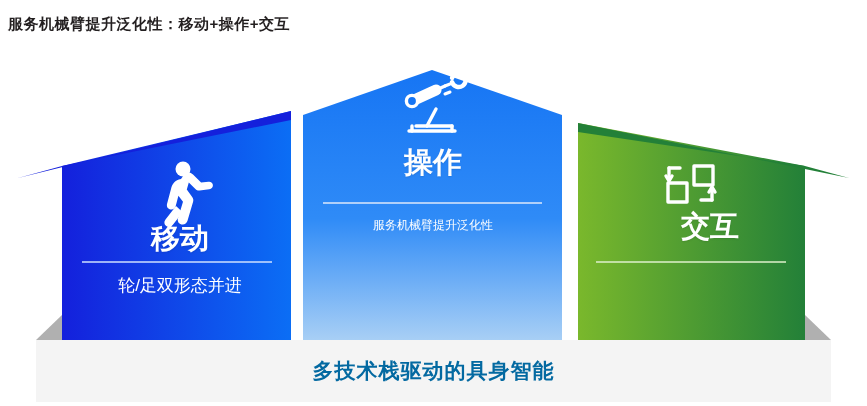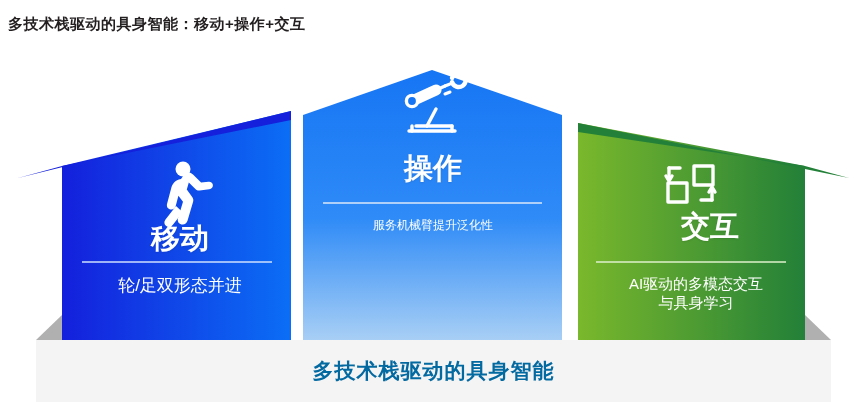--- a/index.html
+++ b/index.html
@@ -28,40 +28,40 @@
     text-shadow:0 1px 2px rgba(0,0,0,.10);
     line-height:1;
   }
   .p-sub{line-height:1.25;}
 
   
   #left-title{left:90px;top:224px;width:180px;font-size:29px;}
   #left-sub{left:70px;top:275px;width:220px;font-size:17px;}
 
   
-  #mid-title{left:343px;top:154px;width:180px;font-size:29px;}
+  #mid-title{left:343px;top:148px;width:180px;font-size:29px;}
   #mid-sub{left:307px;top:218px;width:252px;font-size:12px;}
 
   
   #right-title{left:620px;top:212px;width:180px;font-size:29px;}
   #right-sub{left:586px;top:275px;width:220px;font-size:15px;}
 
   
   #base-label{
     position:absolute;left:0;top:357px;width:867px;
     text-align:center;font-size:21px;font-weight:bold;color:#0369a1;
     letter-spacing:1px;
   }
 </style>
 </head>
 <body>
 
 <div id="stage">
 
-  <div class="title">多技术栈驱动的具身智能：移动+操作+交互</div>
+  <div class="title">服务机械臂提升泛化性：移动+操作+交互</div>
 
   <svg id="art" viewBox="0 0 867 406">
     <defs>
       <linearGradient id="gradBlue" x1="0" y1="0" x2="1" y2="0">
         <stop offset="0%" stop-color="#1420dc"></stop>
         <stop offset="100%" stop-color="#0b6ef5"></stop>
       </linearGradient>
       <linearGradient id="gradMid" x1="0" y1="0" x2="0" y2="1">
         <stop offset="0%" stop-color="#1675f4"></stop>
         <stop offset="55%" stop-color="#2f8bf7"></stop>
@@ -133,20 +133,16 @@
     </g>
   </svg>
 
   <div class="panel-text p-title" id="left-title">移动</div>
   <div class="panel-text p-sub" id="left-sub">轮/足双形态并进</div>
 
   <div class="panel-text p-title" id="mid-title">操作</div>
   <div class="panel-text p-sub" id="mid-sub">服务机械臂提升泛化性</div>
 
   <div class="panel-text p-title" id="right-title">交互</div>
-  <div class="panel-text p-sub" id="right-sub">
-    <div>AI驱动的多模态交互</div>
-    <div>与具身学习</div>
-  </div>
 
   <div id="base-label">多技术栈驱动的具身智能</div>
 
 </div>
 
 </body></html>

